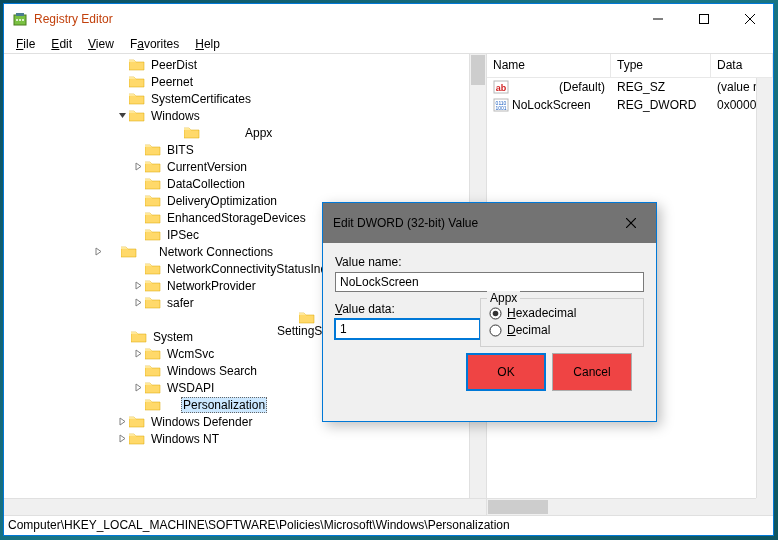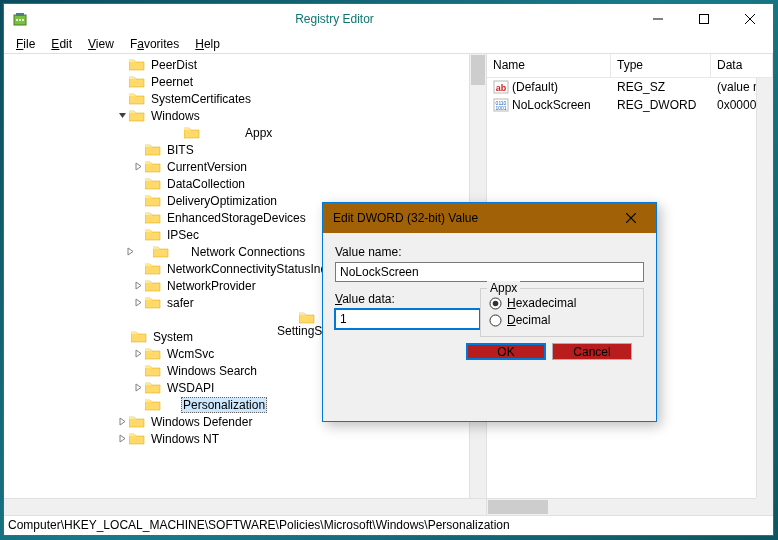--- a/index.html
+++ b/index.html
@@ -1,20 +1,20 @@
 <!DOCTYPE html>
 <html><head>
 <meta charset="utf-8">
 <style>
 * { box-sizing: border-box; font-family: "Segoe UI", Arial, sans-serif; }
 body { margin: 0; padding: 0; width: 778px; height: 540px; background: linear-gradient(135deg, #0a4d5e, #1a7a8a, #0d5560); overflow: hidden; }
 .window { position: absolute; left: 3px; top: 3px; width: 771px; height: 533px; background: #fff; border: 1px solid #0078d7; display: flex; flex-direction: column; }
 .titlebar { height: 30px; display: flex; align-items: center; padding: 0 0 0 8px; background: #fff; }
 .titlebar-icon { width: 16px; height: 16px; margin-right: 6px; }
-.titlebar-text { font-size: 12px; flex: 1; color: #0f766e; text-align: center; }
+.titlebar-text { font-size: 12px; flex: 1; color: #c2410c; }
 .win-controls { display: flex; }
 .win-btn { width: 46px; height: 30px; display: flex; align-items: center; justify-content: center; font-size: 13px; color: #000; }
 .win-btn svg { width: 10px; height: 10px; }
 .menubar { height: 20px; display: flex; align-items: center; padding: 0 4px; font-size: 12px; border-bottom: 1px solid #e0e0e0; }
 .menu-item { padding: 2px 8px; }
 .menu-item u { text-decoration: underline; }
 .content { flex: 1; display: flex; position: relative; overflow: hidden; }
 .tree-pane { width: 483px; overflow: hidden; position: relative; border-right: 1px solid #e0e0e0; }
 .tree-inner { position: absolute; left: 0; top: 0; width: 100%; font-size: 12px; padding-top: 2px; }
 .tree-row { display: flex; align-items: center; height: 17px; white-space: nowrap; }
@@ -31,36 +31,36 @@
 .list-col { font-size: 12px; padding: 4px 6px; border-right: 1px solid #e8e8e8; }
 .list-row { display: flex; height: 18px; align-items: center; font-size: 12px; }
 .list-cell { padding: 0 6px; white-space: nowrap; overflow: hidden; }
 .val-icon { width: 16px; height: 16px; margin-right: 3px; flex-shrink: 0; }
 .hscroll-right { position: absolute; left: 0; right: 17px; bottom: 0; height: 17px; background: #f0f0f0; border-top: 1px solid #e0e0e0; }
 .hscroll-right-thumb { position: absolute; left: 1px; top: 1px; bottom: 1px; width: 60px; background: #cdcdcd; }
 .resize-grip { position: absolute; right: 0; bottom: 0; width: 17px; height: 17px; background: #f0f0f0; }
 .vscroll-right { position: absolute; right: 0; top: 24px; bottom: 17px; width: 17px; background: #f0f0f0; border-left: 1px solid #e0e0e0; }
 .statusbar { height: 20px; border-top: 1px solid #e0e0e0; font-size: 12px; padding: 2px 4px; }
 .dialog { position: absolute; left: 322px; top: 202px; width: 335px; height: 220px; background: #f0f0f0; border: 1px solid #0078d7; box-shadow: 4px 4px 12px rgba(0,0,0,0.25); }
-.dlg-title { height: 30px; display: flex; align-items: center; padding: 0 10px; background: #a16207; }
+.dlg-title { height: 40px; display: flex; align-items: center; padding: 0 10px; background: #737373; }
 .dlg-title-text { font-size: 12px; flex: 1; }
 .dlg-close { width: 30px; text-align: center; font-size: 16px; }
 .dlg-body { padding: 8px 12px; font-size: 12px; }
 .dlg-label { margin: 4px 0 3px; }
 .dlg-input { width: 100%; border: 1px solid #7a7a7a; padding: 2px 4px; font-size: 12px; background: #fff; height: 20px; }
 .dlg-input.focus { border: 1px solid #0078d7; outline: 1px solid #0078d7; }
 .dlg-row { display: flex; margin-top: 6px; }
 .dlg-col-left { width: 145px; }
 .dlg-col-right { flex: 1; }
 .fieldset { border: 1px solid #d0d0d0; padding: 4px 8px 6px; position: relative; }
 .fieldset-legend { position: absolute; top: -8px; left: 6px; background: #f0f0f0; padding: 0 3px; font-size: 12px; }
 .radio-row { display: flex; align-items: center; margin: 3px 0; }
 .radio { width: 13px; height: 13px; margin-right: 5px; }
 .dlg-buttons { display: flex; justify-content: flex-end; gap: 6px; padding: 6px 12px 0 12px; }
-.dlg-btn { width: 80px; height: 17px; font-size: 12px; background: #b91c1c; border: 1px solid #adadad; display: flex; align-items: center; justify-content: center; }
+.dlg-btn { width: 80px; height: 38px; font-size: 12px; background: #ef4444; border: 1px solid #adadad; display: flex; align-items: center; justify-content: center; }
 .dlg-btn.default { border: 2px solid #0078d7; }
 </style>
 </head>
 <body>
 
 <div class="window">
   <div class="titlebar">
     <span class="titlebar-icon">
       <svg viewBox="0 0 16 16">
           <rect x="2" y="4" width="12" height="10" fill="#7ac142" stroke="#4a7d1f"></rect>
@@ -211,21 +211,21 @@
           <div class="tree-row" style="padding-left: 128px;">
             <span class="expander"></span>
             <span class="folder-icon">
               <svg viewBox="0 0 16 13">
                 <path d="M0 2 L5 2 L7 4 L15 4 L15 12 L0 12 Z" fill="#ffd96a" stroke="#d9a700" stroke-width="0.5"></path>
                 <path d="M0 2 L5 2 L7 4 L0 4 Z" fill="#ffe89a"></path>
               </svg>
             </span>
             <span class="tree-label">IPSec</span>
           </div>
-          <div class="tree-row" style="padding-left: 120px; gap: 16px;">
+          <div class="tree-row" style="padding-left: 88px; gap: 16px;">
             <span class="expander">
               <svg width="9" height="9" viewBox="0 0 9 9">
                 <path d="M2 1 L7 4.5 L2 8 Z" fill="none" stroke="#808080"></path>
               </svg>
             </span>
             <span class="folder-icon">
               <svg viewBox="0 0 16 13">
                 <path d="M0 2 L5 2 L7 4 L15 4 L15 12 L0 12 Z" fill="#ffd96a" stroke="#d9a700" stroke-width="0.5"></path>
                 <path d="M0 2 L5 2 L7 4 L0 4 Z" fill="#ffe89a"></path>
               </svg>
@@ -373,21 +373,21 @@
       <div class="hscroll-left"></div>
     </div>
     <div class="list-pane">
       <div class="list-header">
         <div class="list-col" style="width:124px">Name</div>
         <div class="list-col" style="width:100px">Type</div>
         <div class="list-col" style="flex:1">Data</div>
       </div>
       <div id="list-body">
           <div class="list-row">
-            <div class="list-cell" style="width: 124px; display: flex; align-items: center;">
+            <div class="list-cell" style="width: 124px; display: flex; align-items: center; justify-content: space-between;">
               <span class="val-icon"><svg viewBox="0 0 16 16">
                   <rect x="1" y="2" width="14" height="12" fill="#fff" stroke="#b8b8b8"></rect>
                   <text x="8" y="12" font-size="9" font-weight="bold" fill="#d02020" text-anchor="middle">ab</text>
                 </svg></span>
               <span>(Default)</span>
             </div>
             <div class="list-cell" style="width: 100px;">REG_SZ</div>
             <div class="list-cell" style="flex: 1 1 0%;">(value not set)</div>
           </div>
           <div class="list-row">

